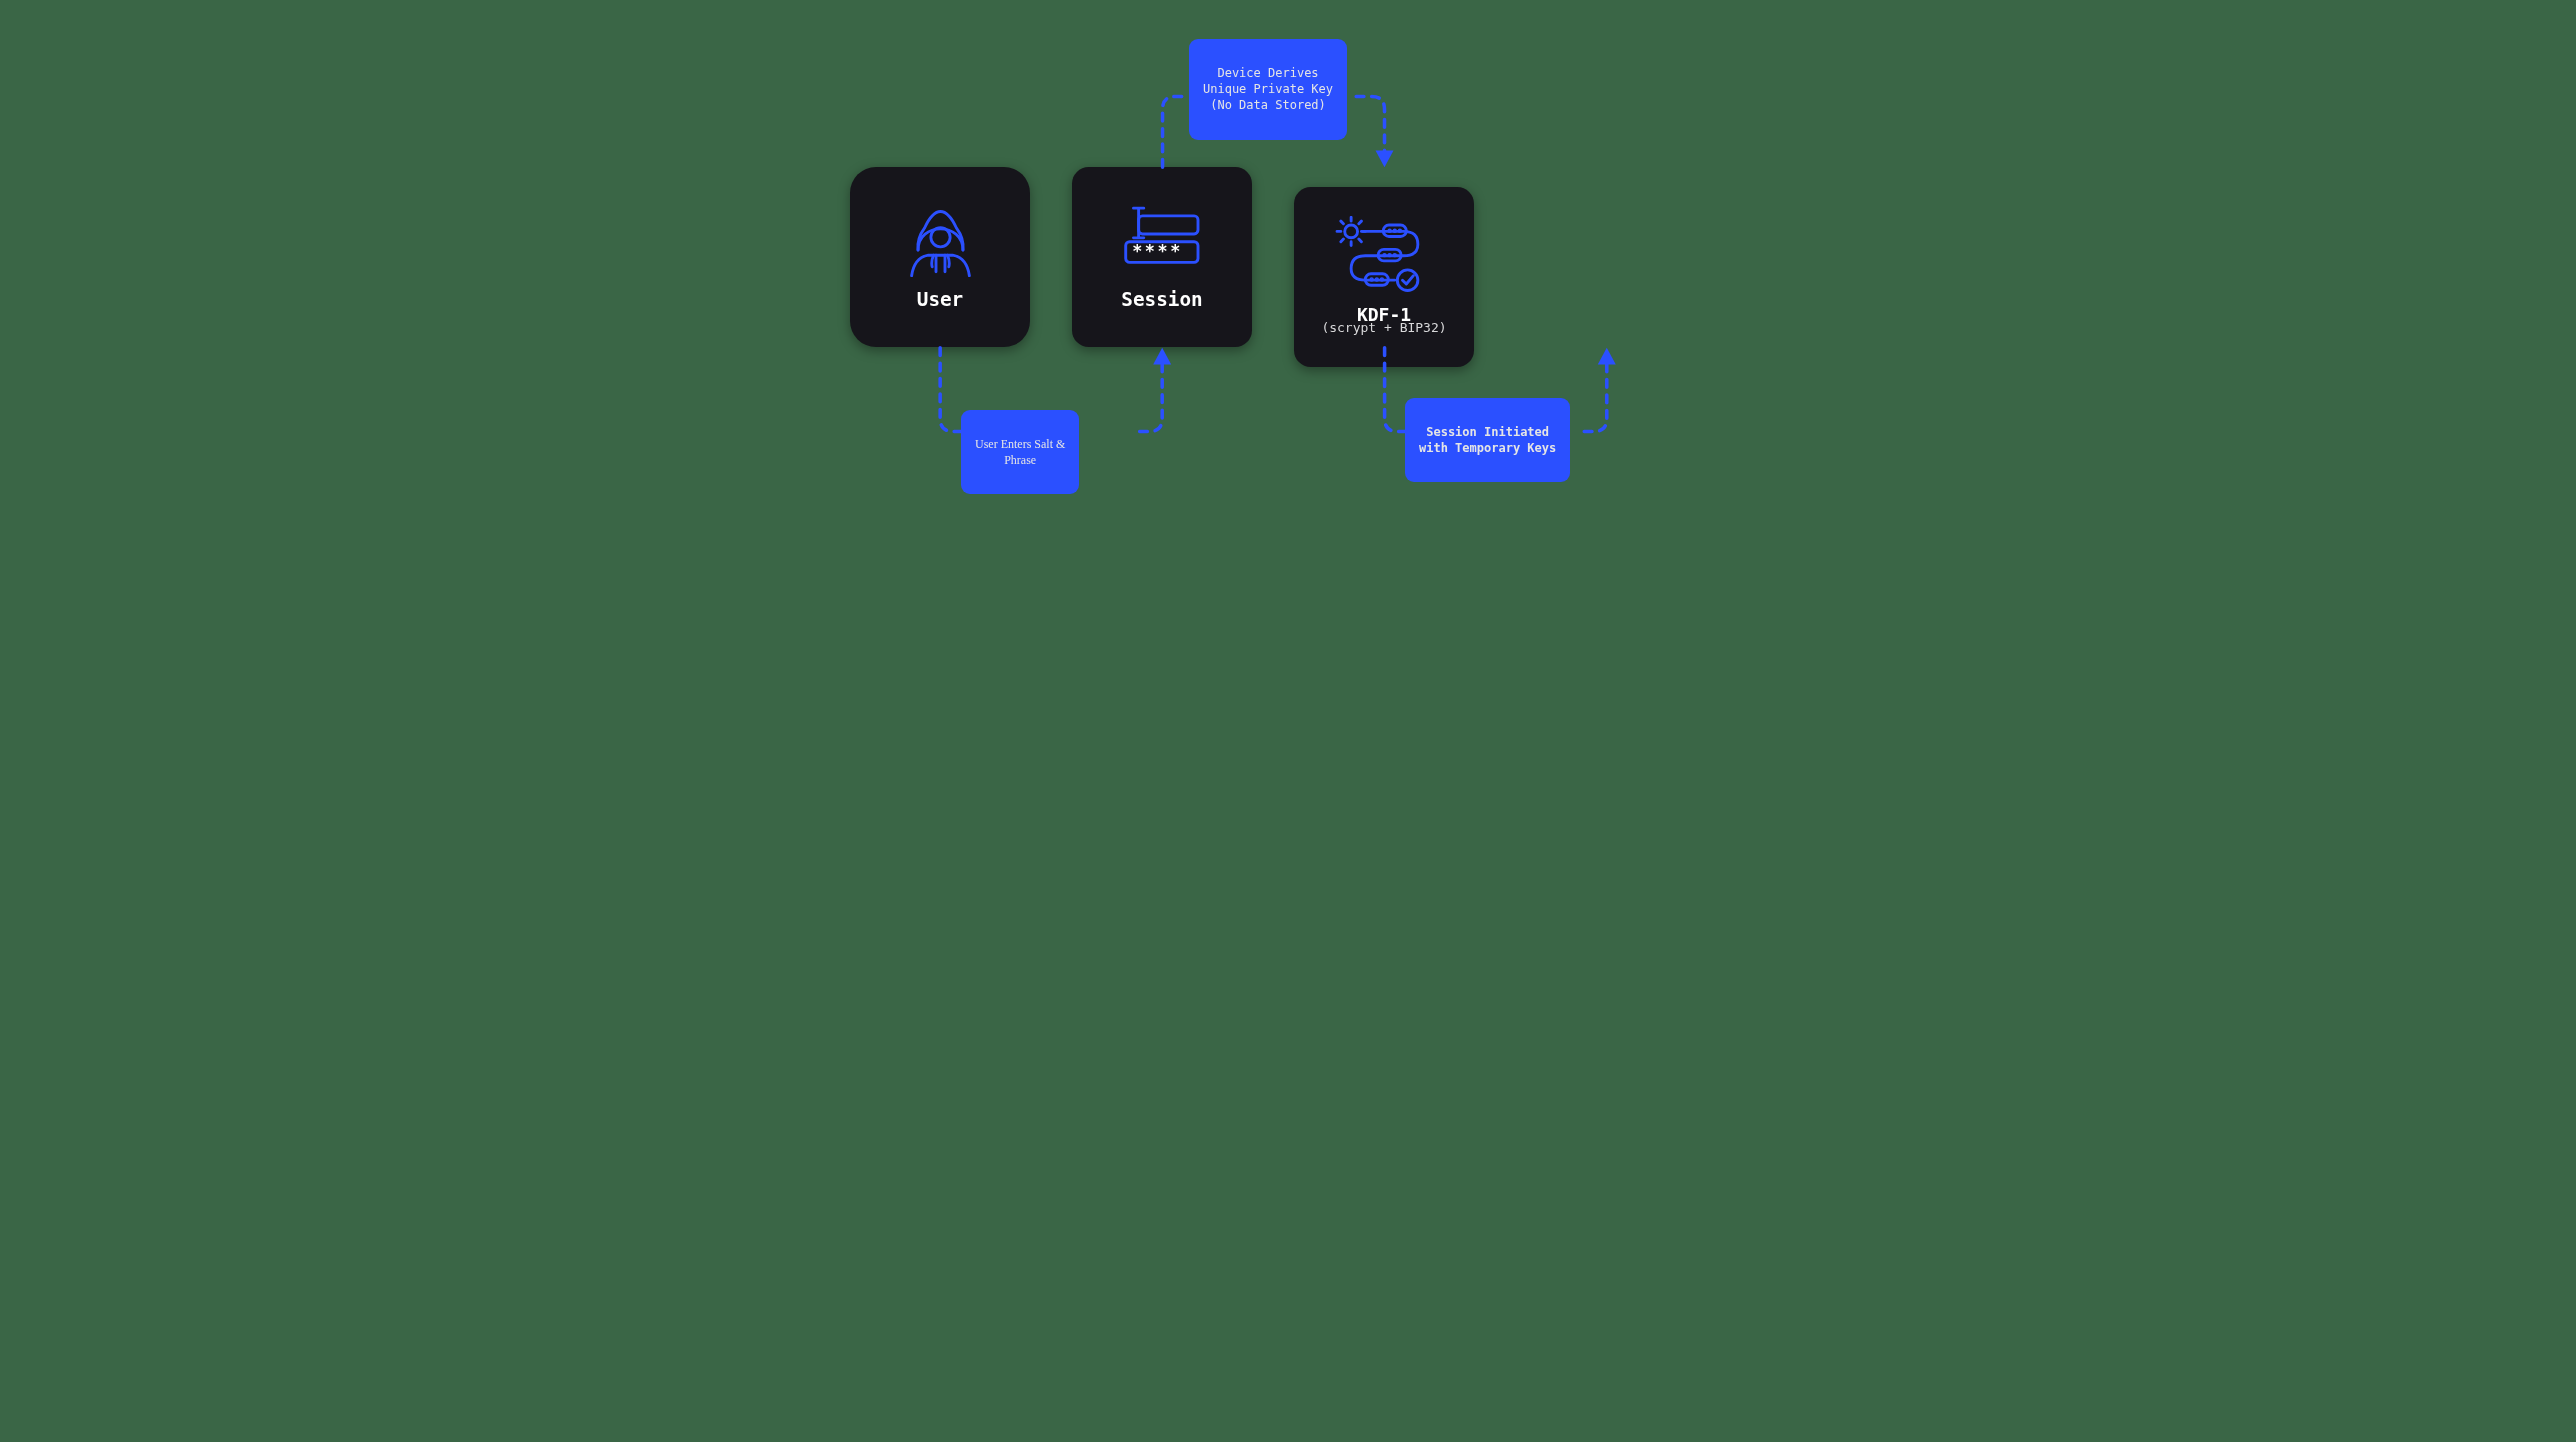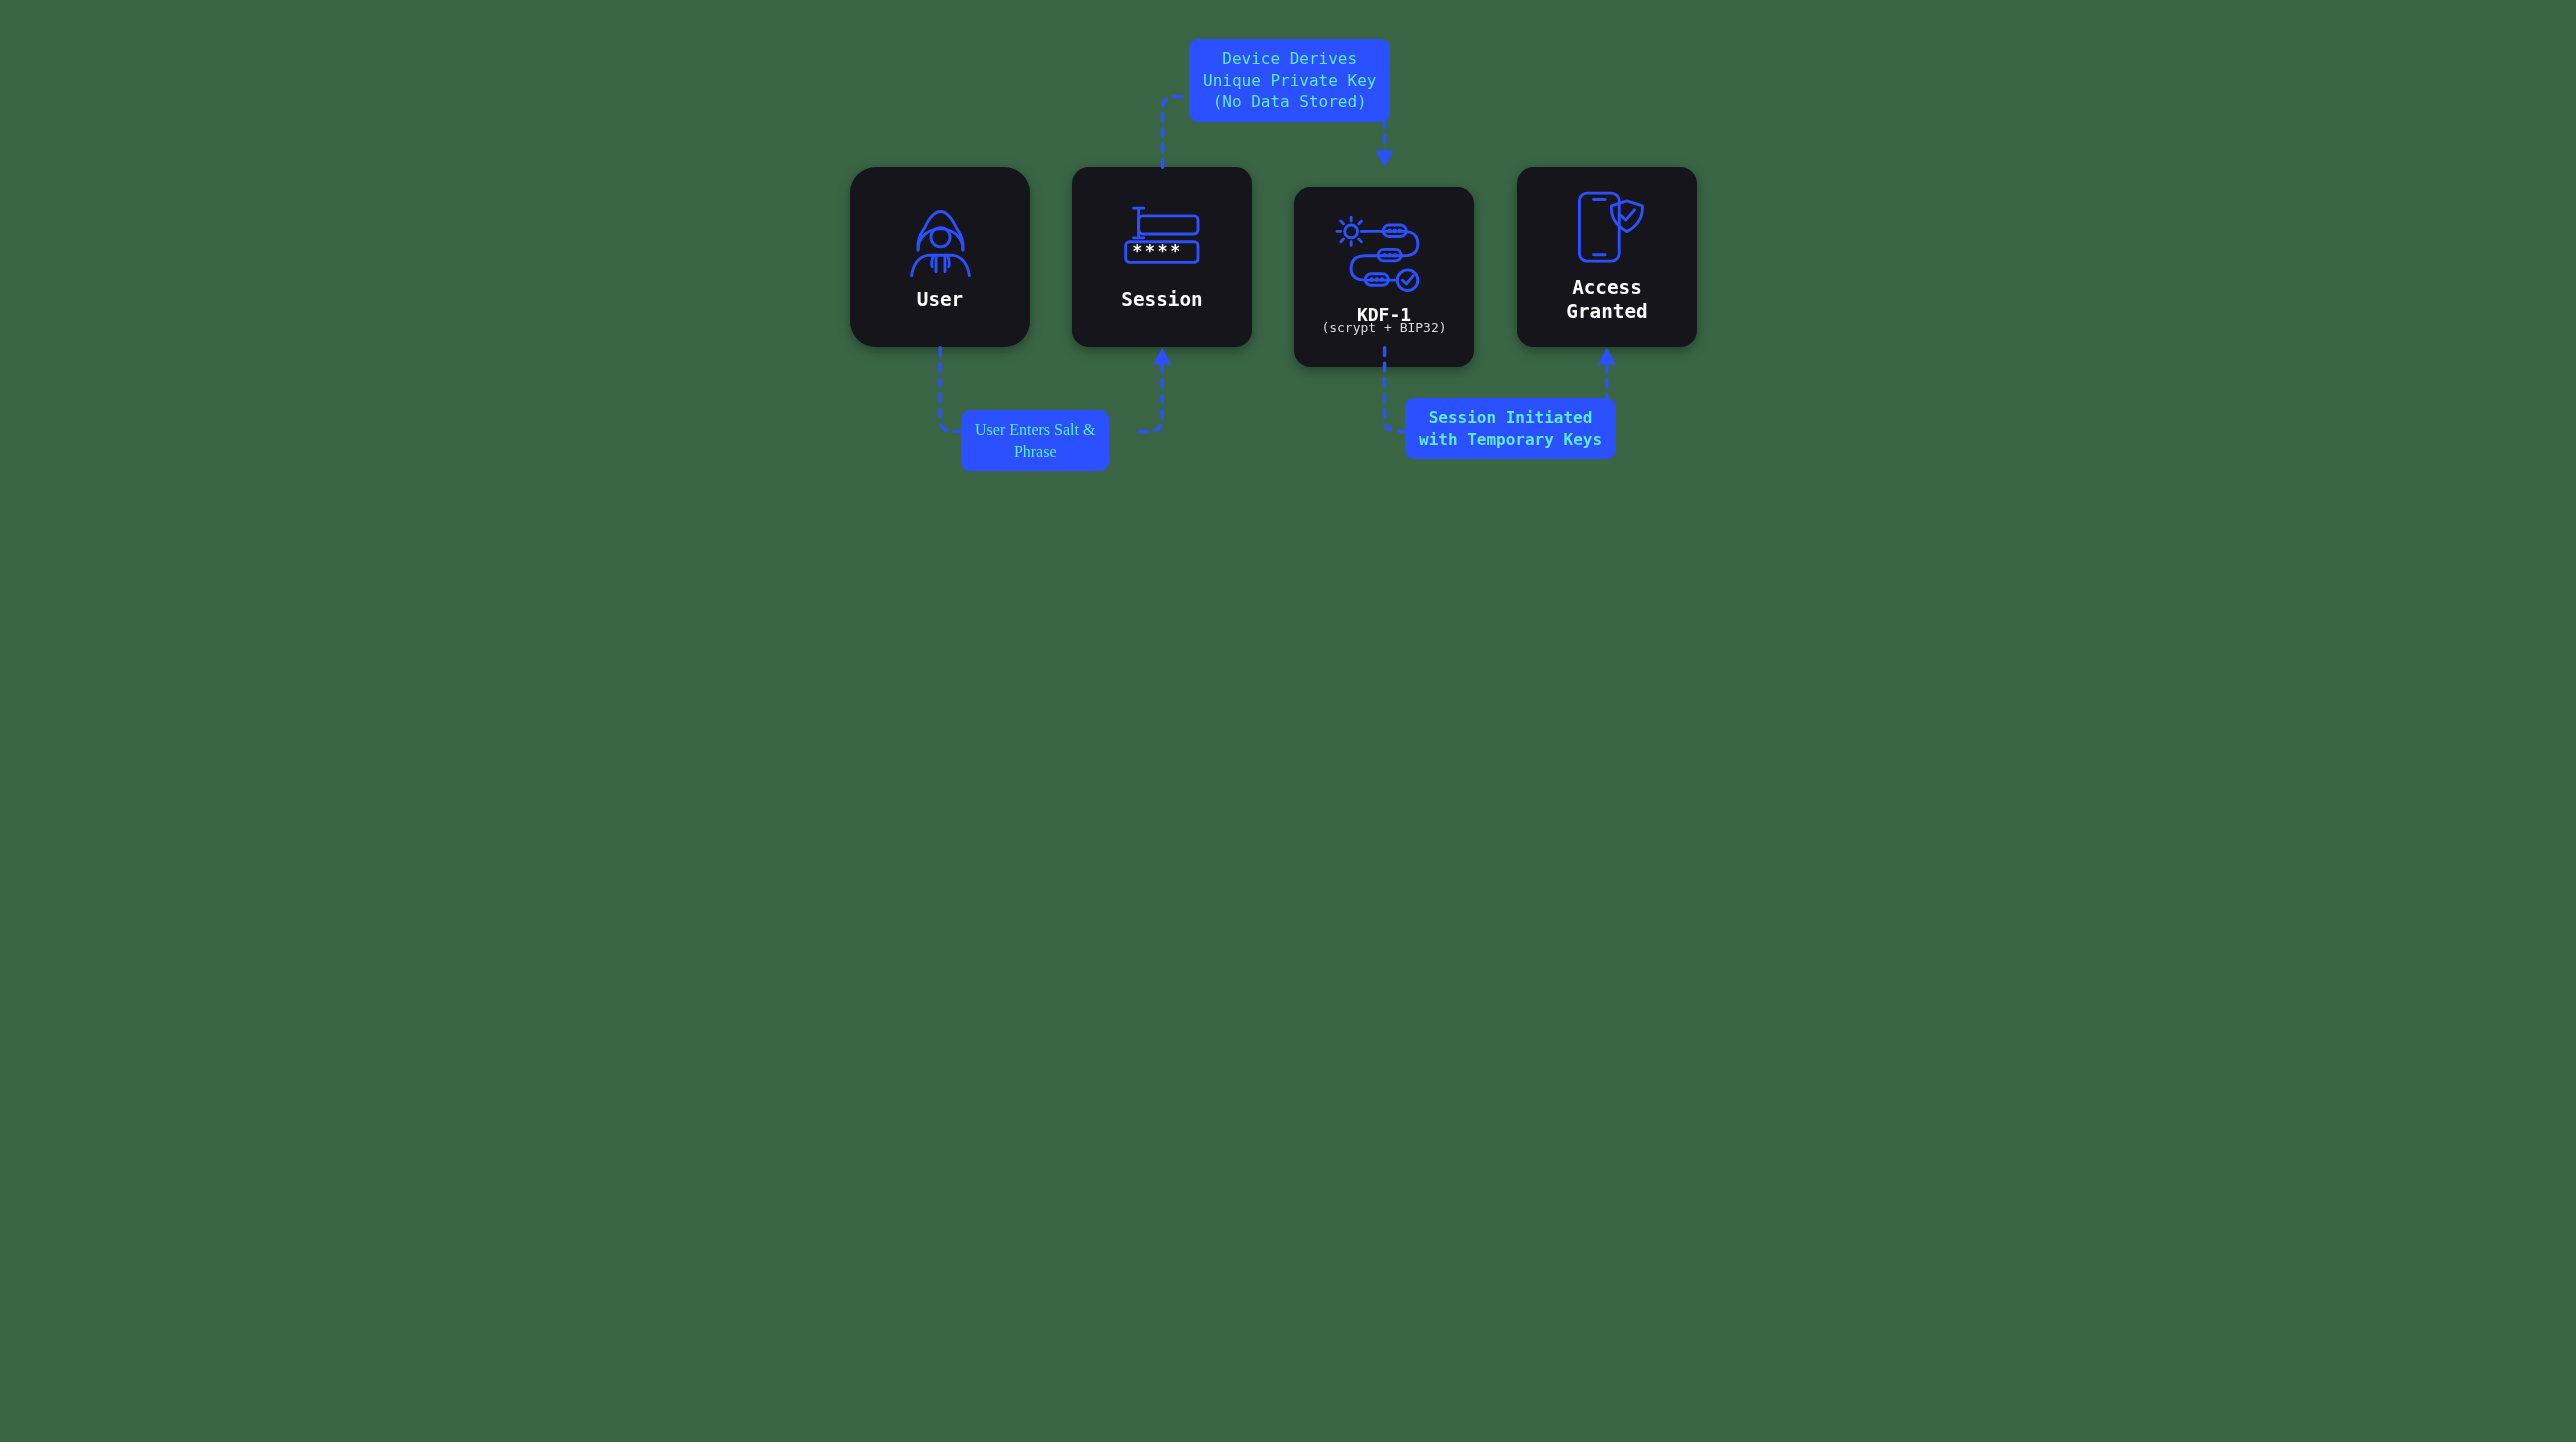--- a/index.html
+++ b/index.html
@@ -2,21 +2,21 @@
 <html style="font-size:10.3px"><head>
 <meta charset="utf-8">
 <style>
   html,body{margin:0;padding:0;background:#3a6646;font-family:ui-monospace,SFMono-Regular,Menlo,Consolas,monospace;}
   .stage{position:relative;width:966px;height:541px;margin:0 auto;}
   .card{position:absolute;width:180px;height:180px;background:#16151b;border-radius:16.7px;box-shadow:0 3.9px 11.6px rgba(0,0,0,.35);display:flex;flex-direction:column;align-items:center;justify-content:center;gap:14px;}
   .icon{height:71px;display:flex;align-items:center;justify-content:center;}
   .title{color:#fff;font-weight:700;font-size:19.3px;text-align:center;line-height:1.2;}
   .title.small{font-size:18px;}
   .subtitle{color:#d8d8da;font-size:13px;text-align:center;margin-top:-6.4px;}
-  .pill{position:absolute;background:#2b50ff;color:#5eead4;border-radius:9px;padding:9px 14px;font-size:16px;line-height:1.35;text-align:center;white-space:pre;}
+  .pill{position:absolute;background:#2b50ff;color:#e5e5e5;border-radius:9px;padding:26px 14px;font-size:12px;line-height:1.35;text-align:center;white-space:pre;}
   svg.connector{position:absolute;overflow:visible;}
   .dash{stroke:#2b50ff;stroke-width:5.5;fill:none;stroke-dasharray:12 12;stroke-linecap:round;}
   .head{fill:#2b50ff;}
 </style>
 </head>
 <body>
 
 <div class="stage">
 
   <div class="card" style="left:45px;top:167px;border-radius:26px;">
@@ -88,40 +88,20 @@
           <path d="M108 100 L114 106 L125 93"></path>
         </g>
       </svg>
     </div>
     <div>
       <div class="title small">KDF-1</div>
       <div class="subtitle">(scrypt + BIP32)</div>
     </div>
   </div>
 
-  <div class="card" style="left:712px;top:167px;">
-    <div class="icon">
-      <svg width="84" height="77" viewBox="0 0 130 120">
-        <g stroke="#2b50ff" stroke-width="4.5" fill="none" stroke-linecap="round" stroke-linejoin="round">
-
-          <rect x="22" y="8" width="62" height="106" rx="12"></rect>
-
-          <line x1="44" y1="18" x2="62" y2="18"></line>
-
-          <line x1="44" y1="104" x2="62" y2="104"></line>
-
-          <path d="M96 20 L120 28 Q122 54 96 68 Q70 54 72 28 Z"></path>
-
-          <path d="M86 42 L94 50 L108 34"></path>
-        </g>
-      </svg>
-    </div>
-    <div class="title" style="white-space:pre;">Access
-Granted</div>
-  </div>
 
   <svg class="connector" style="left:0;top:0;" width="966" height="193" viewBox="0 0 1500 300">
     <path class="dash" d="M555 260 L555 170 Q555 150 575 150 L596 150"></path>
     <path class="dash" d="M856 150 L880 150 Q900 150 900 170 L900 236"></path>
     <polygon class="head" points="900,260 886,234 914,234"></polygon>
   </svg>
   <div class="pill" style="left:384px;top:39px;">Device Derives
 Unique Private Key
 (No Data Stored)</div>
 

